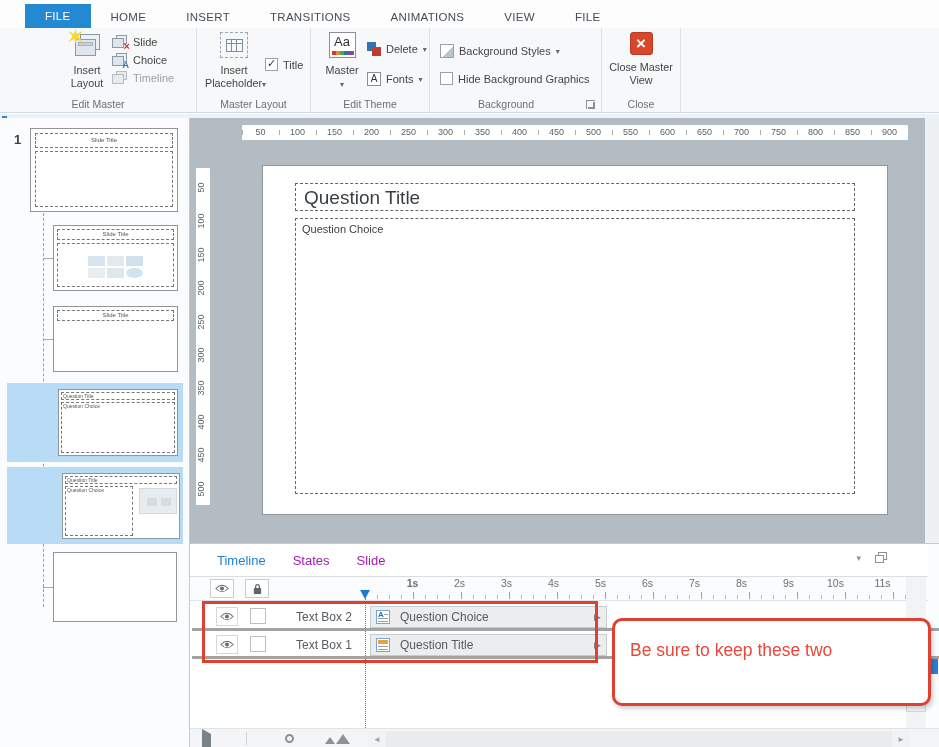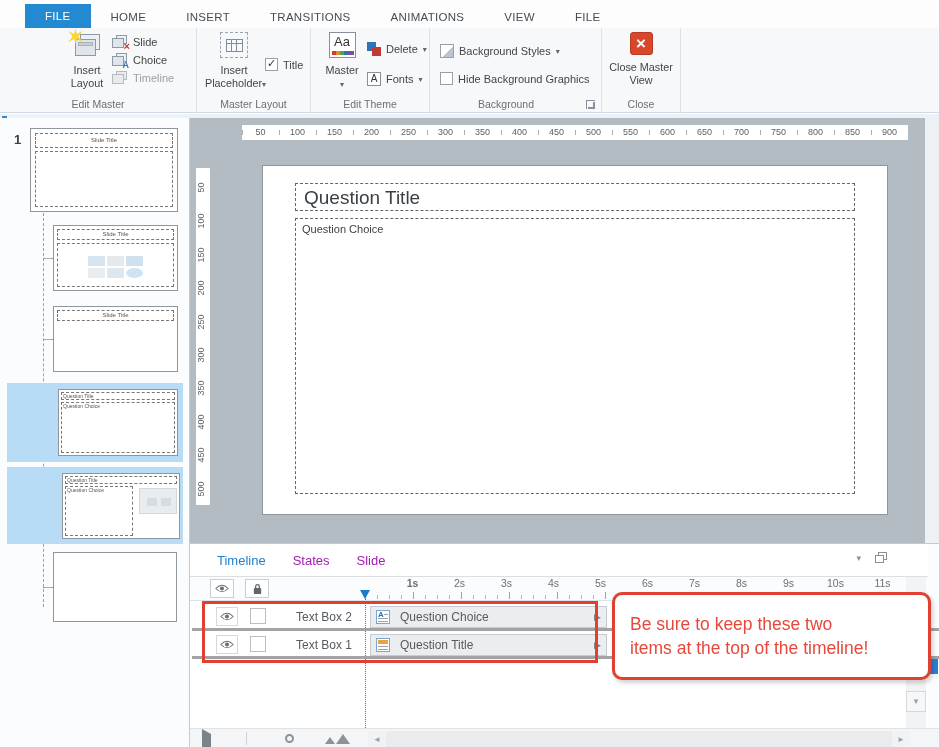--- a/index.html
+++ b/index.html
@@ -111,21 +111,21 @@
   .bar .itext { font-size:12px; color:#555b61; margin-left:10px; }
   .bar .expand { position:absolute; right:5px; font-size:9px; color:#7a8086; }
   .obj-ic { width:14px; height:14px; background:#fff; border:1px solid #7aa7cf; margin-left:5px; position:relative; flex:none; }
   .obj-ic .A { position:absolute; left:1px; top:-1px; font-size:8px; font-weight:bold; color:#2f6fb4; }
   .obj-ic .l1 { position:absolute; right:1px; top:3px; width:4px; height:1px; background:#9aa0a6; }
   .obj-ic .l2 { position:absolute; left:1px; top:7px; width:10px; height:1px; background:#9aa0a6; }
   .obj-ic .l3 { position:absolute; left:1px; top:10px; width:10px; height:1px; background:#9aa0a6; }
   .obj-ic .band { position:absolute; left:1px; top:1px; width:10px; height:4px; background:#e8a33d; }
 
   #red-rect { position:absolute; left:12px; top:57px; width:396px; height:62px; border:3px solid #e0402f; }
-  #callout { position:absolute; left:422px; top:48px; width:319px; height:88px; background:#fff; border:3px solid #e0402f; border-radius:10px; box-shadow:2px 3px 4px rgba(0,0,0,.18); padding:17px 0 0 15px; }
+  #callout { position:absolute; left:422px; top:74px; width:319px; height:88px; background:#fff; border:3px solid #e0402f; border-radius:10px; box-shadow:2px 3px 4px rgba(0,0,0,.18); padding:17px 0 0 15px; }
   #callout div { font-size:17.5px; color:#e8483b; line-height:24px; }
 
   #vscroll { position:absolute; left:716px; top:33px; width:20px; height:151px; background:#f1f3f5; }
   .sbtn { position:absolute; width:20px; height:21px; background:#f5f7f8; border:1px solid #d4d9dd; font-size:8px; color:#9aa1a8; display:flex; align-items:center; justify-content:center; }
   #edge-strip { position:absolute; left:738px; top:0; width:11px; height:204px; background:#fbfcfd; }
   #edge-thumb { position:absolute; left:740px; top:115px; width:8px; height:15px; background:#2a7fd4; }
 
   #tl-bottom { position:absolute; left:0; top:184px; width:100%; height:20px; background:#f3f5f6; border-top:1px solid #dfe3e6; }
   .play-ic { width:0; height:0; border-top:5px solid transparent; border-bottom:5px solid transparent; border-left:9px solid #7b828a; }
   .stop-ic { width:10px; height:10px; background:#7b828a; }
@@ -458,21 +458,20 @@
       <span class="itext">Question Title</span>
       <span class="expand">▶</span>
     </div>
   </div>
 
   <div id="playhead"></div>
 
   <div id="red-rect"></div>
   <div id="callout">
     <div>Be sure to keep these two</div>
-    <div>items at the top of the timeline!</div>
   </div>
 
   <div id="tl-bottom">
     <span class="abs" style="left:12px;top:5px;"><span class="play-ic"></span></span>
     <span class="abs" style="left:33px;top:5px;"><span class="stop-ic"></span></span>
     <span class="abs" style="left:56px;top:3px;width:1px;height:13px;background:#d0d4d8;"></span>
     <span class="abs" style="left:72px;top:8px;"><span class="tri-s"></span></span>
     <span class="abs" style="left:93px;top:9px;"><span class="slider"><span class="knob"></span></span></span>
     <span class="abs" style="left:135px;top:8px;display:flex;align-items:flex-end;gap:1px;">
         <span class="tri-s"></span>

